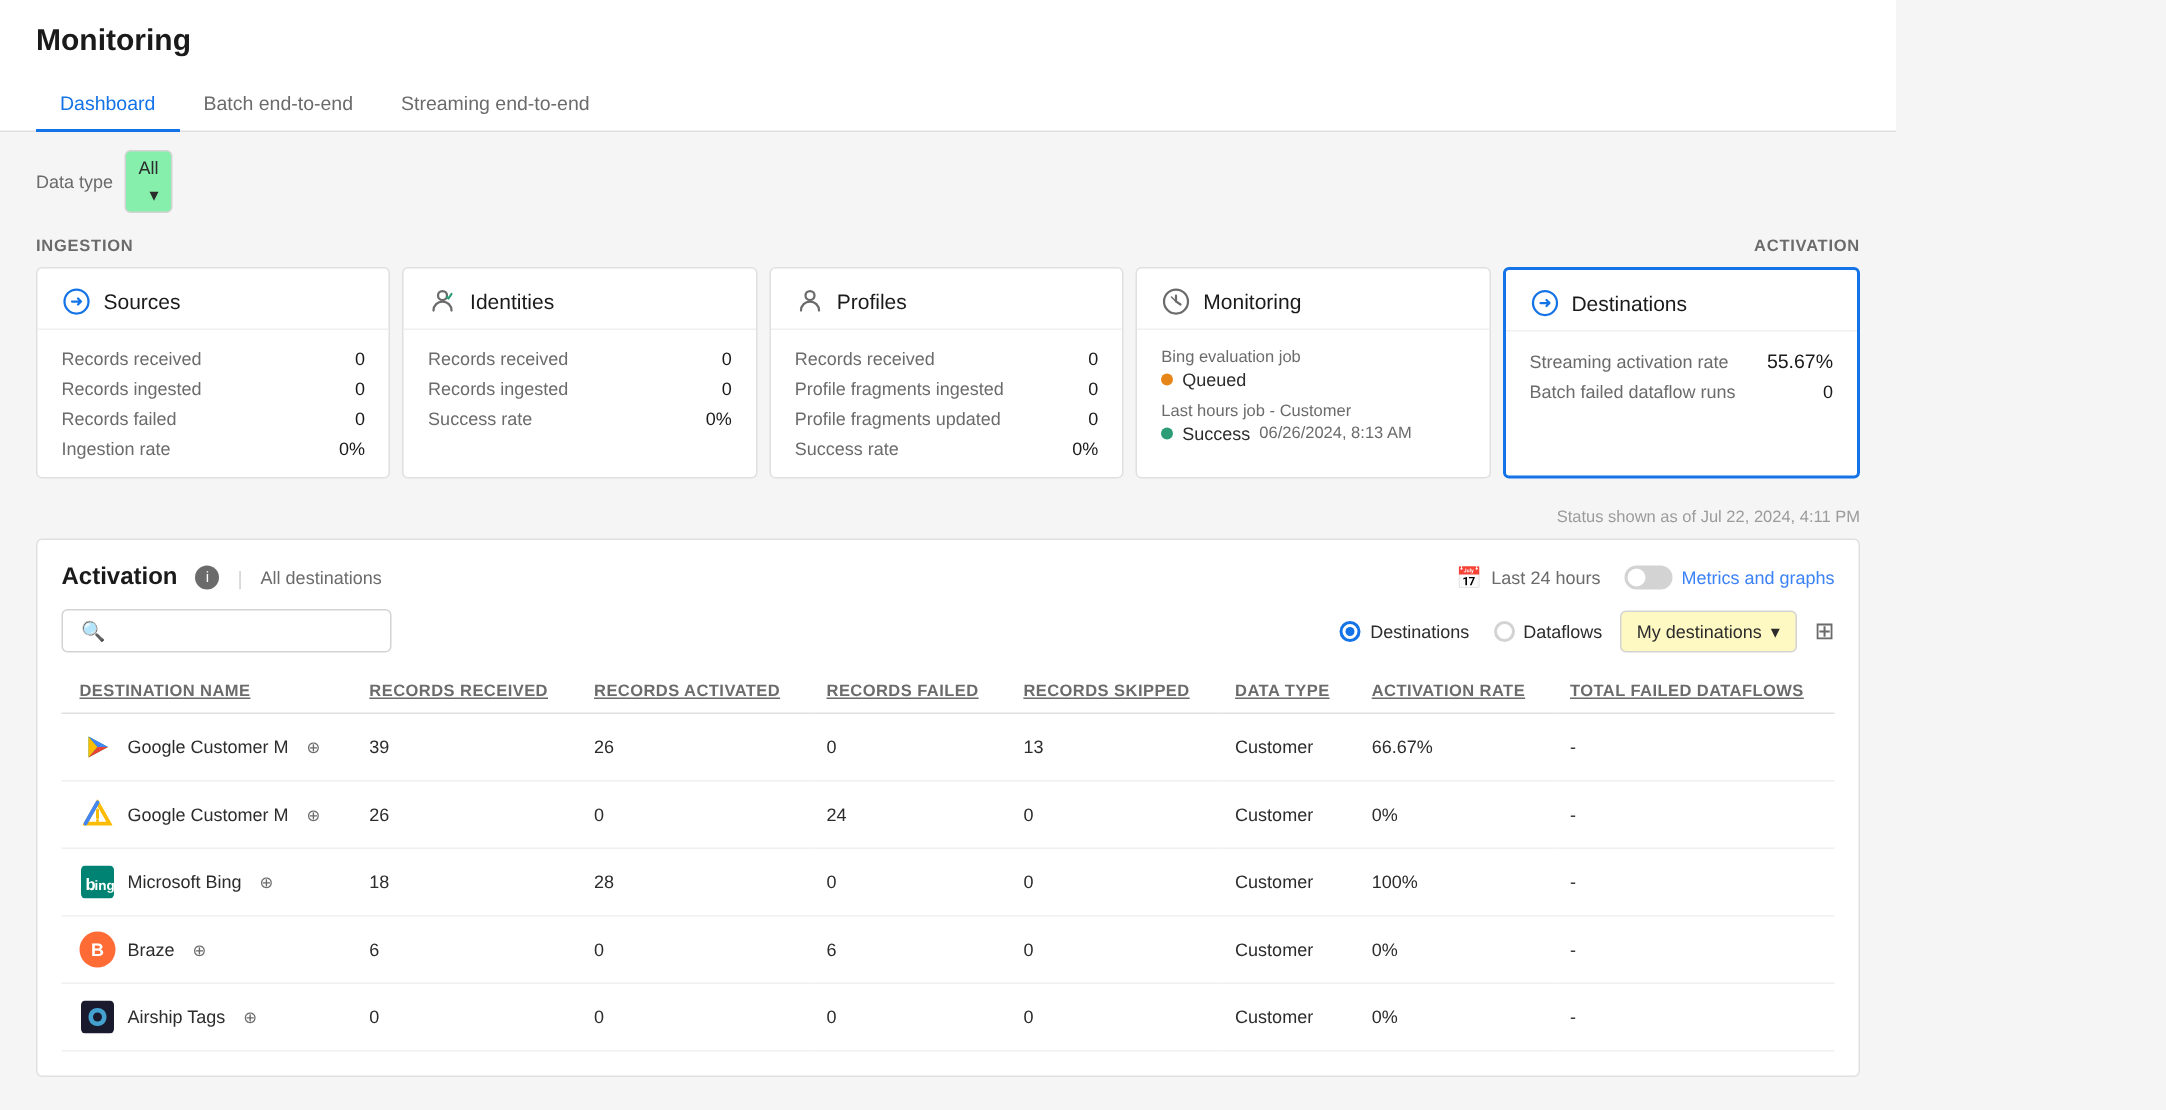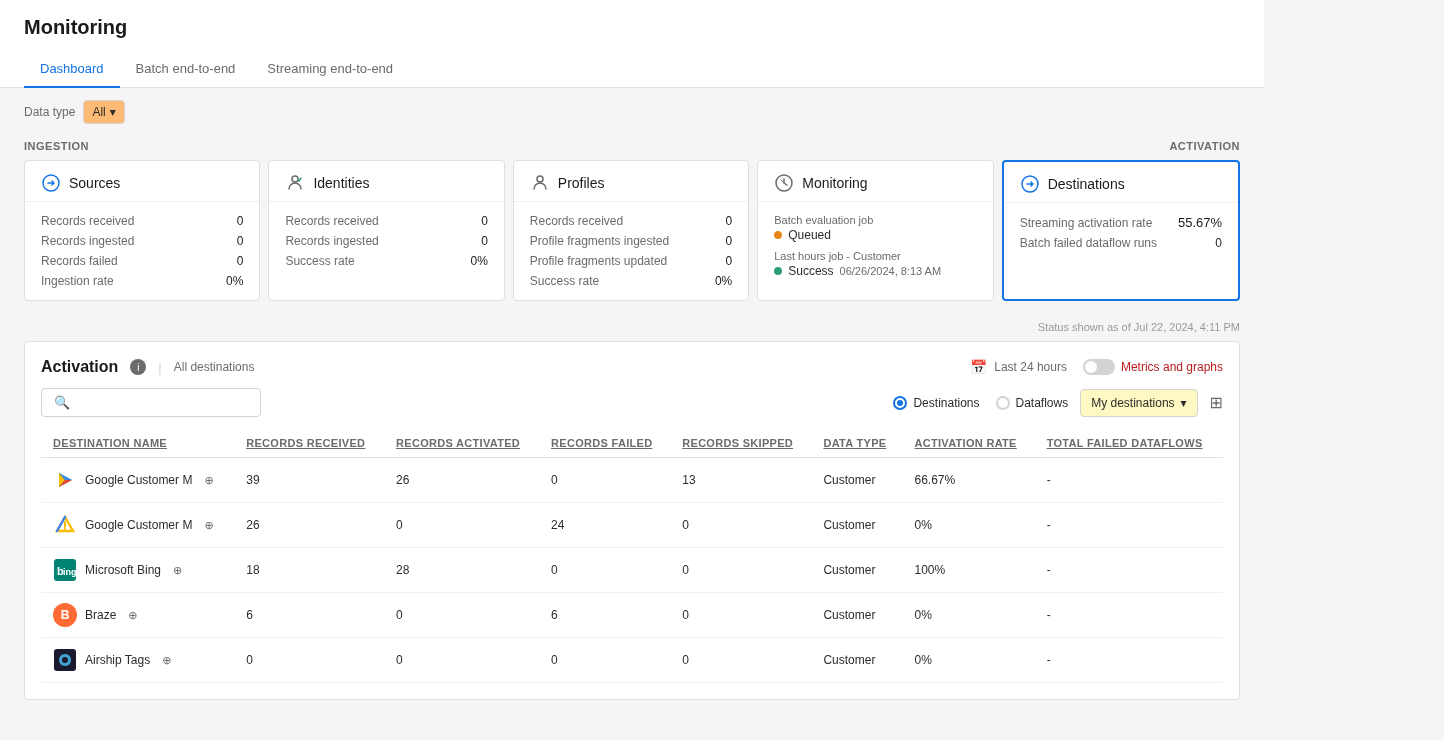--- a/index.html
+++ b/index.html
@@ -10,21 +10,21 @@
     
     .header { background: #fff; padding: 16px 24px 0; border-bottom: 1px solid #e0e0e0; }
     .page-title { font-size: 20px; font-weight: 600; color: #1a1a1a; padding-bottom: 12px; }
     .tabs { display: flex; gap: 0; }
     .tab { padding: 10px 16px; font-size: 13px; color: #6b6b6b; cursor: pointer; border-bottom: 2px solid transparent; margin-bottom: -1px; }
     .tab.active { color: #1473e6; border-bottom-color: #1473e6; font-weight: 500; }
 
     
     .data-type-bar { background: #f5f5f5; padding: 12px 24px; display: flex; align-items: center; gap: 8px; }
     .data-type-label { font-size: 12px; color: #6b6b6b; }
-    .data-type-select { display: flex; align-items: flex-end; gap: 4px; background: #fdba74; border: 1px solid #d3d3d3; border-radius: 4px; padding: 4px 8px; cursor: pointer; font-size: 12px; }
+    .data-type-select { display: flex; align-items: flex-end; gap: 4px; background: #86efac; border: 1px solid #d3d3d3; border-radius: 4px; padding: 4px 8px; cursor: pointer; font-size: 12px; flex-direction: column; }
 
     
     .cards-section { padding: 0 24px 16px; }
     .cards-header { display: flex; justify-content: space-between; margin-bottom: 8px; }
     .section-label { font-size: 11px; font-weight: 600; color: #6b6b6b; letter-spacing: 0.5px; padding-top: 4px; }
 
     .cards-grid { display: flex; gap: 8px; }
     .card { background: #fff; border: 1px solid #e0e0e0; border-radius: 4px; flex: 1; min-width: 0; }
     .card.selected { border: 2px solid #1473e6; }
     .card-header { padding: 12px 16px 8px; display: flex; align-items: center; gap: 8px; border-bottom: 1px solid #f0f0f0; text-align: center; }
@@ -54,21 +54,21 @@
     .activation-section { background: #fff; margin: 0 24px; border: 1px solid #e0e0e0; border-radius: 4px; padding: 16px; }
     .activation-header { display: flex; align-items: center; justify-content: space-between; margin-bottom: 12px; }
     .activation-left { display: flex; align-items: center; gap: 12px; }
     .activation-title { font-size: 16px; font-weight: 600; color: #1a1a1a; }
     .info-icon { width: 16px; height: 16px; border-radius: 50%; background: #6b6b6b; color: #fff; font-size: 10px; display: inline-flex; align-items: center; justify-content: center; cursor: pointer; }
     .separator { color: #d3d3d3; }
     .all-dest-link { font-size: 12px; color: #6b6b6b; }
     .activation-right { display: flex; align-items: center; gap: 16px; }
     .time-filter { display: flex; align-items: center; gap: 6px; font-size: 12px; color: #6b6b6b; }
     .calendar-icon { font-size: 14px; }
-    .metrics-toggle { display: flex; align-items: center; gap: 6px; font-size: 12px; color: #b91c1c; }
+    .metrics-toggle { display: flex; align-items: center; gap: 6px; font-size: 12px; color: #3b82f6; }
     .toggle-circle { width: 32px; height: 16px; background: #d3d3d3; border-radius: 8px; position: relative; cursor: pointer; }
     .toggle-knob { width: 12px; height: 12px; background: #fff; border-radius: 50%; position: absolute; top: 2px; left: 2px; }
 
     
     .filter-row { display: flex; align-items: center; justify-content: space-between; margin-bottom: 12px; }
     .search-box { display: flex; align-items: center; gap: 8px; border: 1px solid #d3d3d3; border-radius: 4px; padding: 6px 12px; width: 220px; background: #fff; }
     .search-icon { color: #6b6b6b; font-size: 13px; }
     .search-input { border: none; outline: none; font-size: 12px; color: #6b6b6b; width: 100%; background: transparent; }
     .filter-right { display: flex; align-items: center; gap: 12px; }
     .radio-group { display: flex; align-items: center; gap: 16px; }
@@ -212,21 +212,21 @@
             <svg width="20" height="20" viewBox="0 0 20 20" fill="none">
               <circle cx="10" cy="10" r="8" stroke="#6b6b6b" stroke-width="1.5" fill="none"></circle>
               <path d="M10 6v4l3 2" stroke="#6b6b6b" stroke-width="1.5" stroke-linecap="round"></path>
               <path d="M10 10l-3-3" stroke="#6b6b6b" stroke-width="1" stroke-linecap="round"></path>
             </svg>
           </div>
           <span class="card-title">Monitoring</span>
         </div>
         <div class="audiences-body">
           <div class="audiences-row">
-            <div class="audiences-sub">Batch evaluation job</div>
+            <div class="audiences-sub">Bing evaluation job</div>
             <div class="audiences-status">
               <span class="dot orange"></span>
               <span>Queued</span>
             </div>
           </div>
           <div class="audiences-row">
             <div class="audiences-sub">Last hours job - Customer</div>
             <div class="audiences-status">
               <span class="dot green"></span>
               <span>Success</span>

